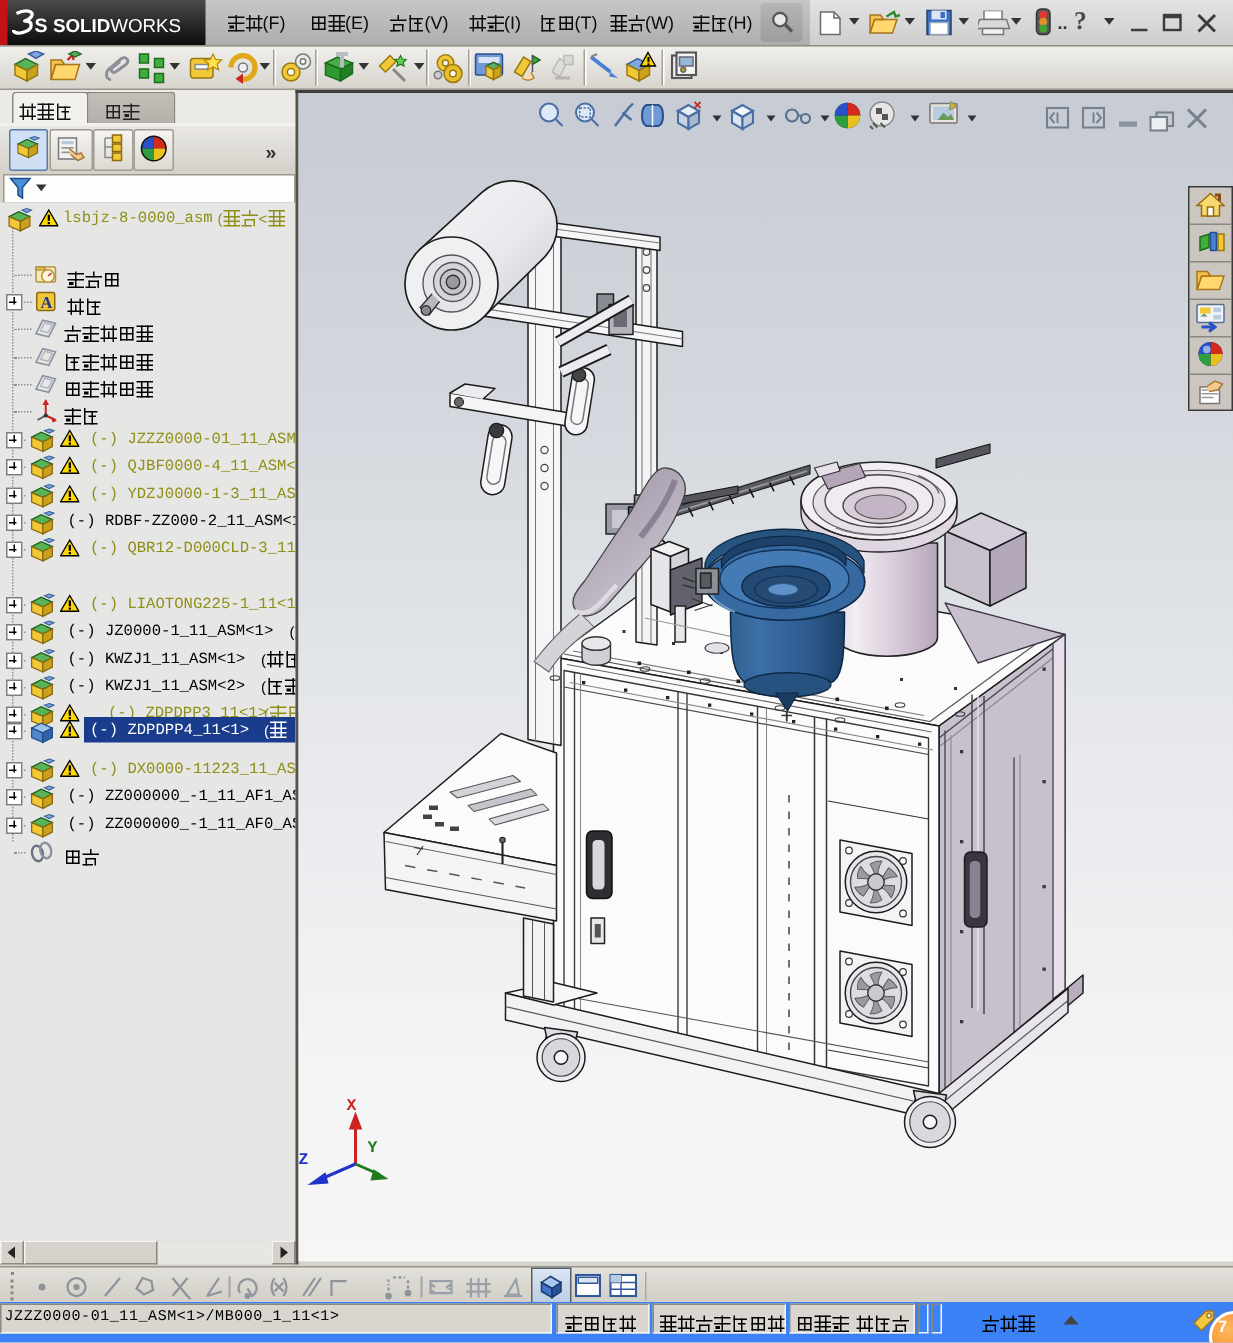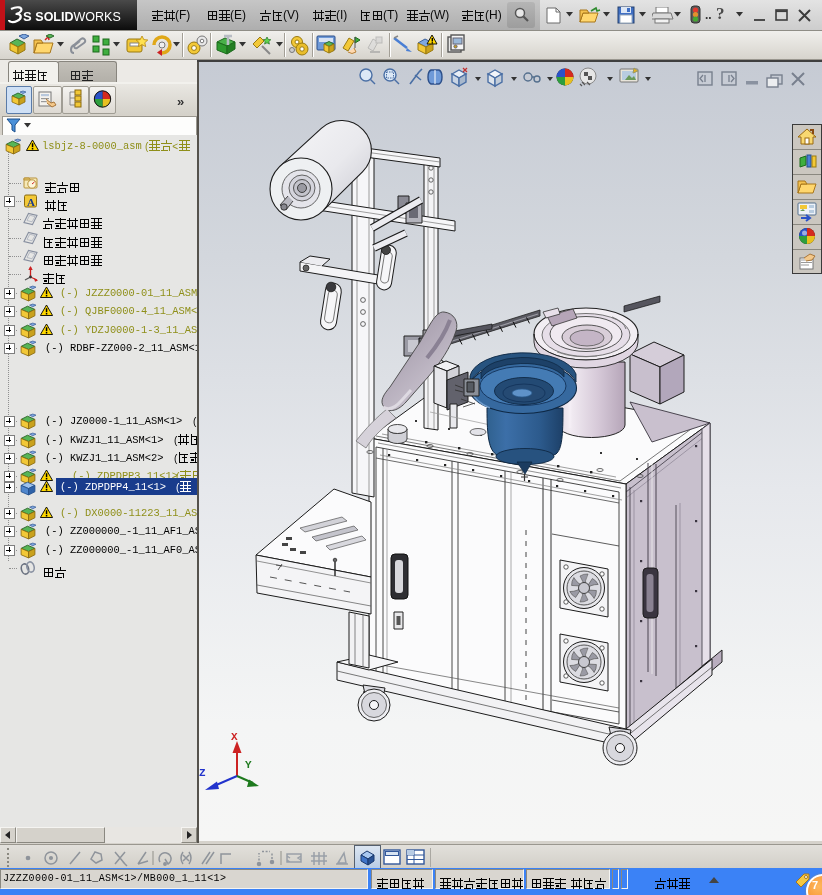--- a/index.html
+++ b/index.html
@@ -401,20 +401,42 @@
         </svg>
         <span class="rtx olv" style="left:60px">(-)&nbsp;YDZJ0000-1-3_11_ASM</span>
       </div>
 <div class="row" style="top:204px">
         <div class="ab" style="left:9px;top:9px;width:8px;height:1px;border-top:1px dotted #909090"></div>
         <div class="ab plus" style="left:4px;top:4px"></div>
         <svg class="ab" style="left:18px;top:1px" width="20" height="17" viewBox="0 0 17 16">
           <use href="#asm"></use>
         </svg>
         <span class="rtx " style="left:45px">(-)&nbsp;RDBF-ZZ000-2_11_ASM&lt;1</span>
+      </div>
+<div class="row" style="top:222px">
+        <div class="ab" style="left:9px;top:9px;width:8px;height:1px;border-top:1px dotted #909090"></div>
+        <div class="ab plus" style="left:4px;top:4px"></div>
+        <svg class="ab" style="left:18px;top:1px" width="20" height="17" viewBox="0 0 17 16">
+          <use href="#asm"></use>
+        </svg>
+        <svg class="ab" style="left:40px;top:2px" width="13" height="13" viewBox="0 0 13 13">
+          <use href="#warn"></use>
+        </svg>
+        <span class="rtx olv" style="left:60px">(-)&nbsp;QBR12-D000CLD-3_11</span>
+      </div>
+<div class="row" style="top:259px">
+        <div class="ab" style="left:9px;top:9px;width:8px;height:1px;border-top:1px dotted #909090"></div>
+        <div class="ab plus" style="left:4px;top:4px"></div>
+        <svg class="ab" style="left:18px;top:1px" width="20" height="17" viewBox="0 0 17 16">
+          <use href="#asm"></use>
+        </svg>
+        <svg class="ab" style="left:40px;top:2px" width="13" height="13" viewBox="0 0 13 13">
+          <use href="#warn"></use>
+        </svg>
+        <span class="rtx olv" style="left:60px">(-)&nbsp;LIAOTONG225-1_11&lt;1</span>
       </div>
 <div class="row" style="top:277px">
         <div class="ab" style="left:9px;top:9px;width:8px;height:1px;border-top:1px dotted #909090"></div>
         <div class="ab plus" style="left:4px;top:4px"></div>
         <svg class="ab" style="left:18px;top:1px" width="20" height="17" viewBox="0 0 17 16">
           <use href="#asm"></use>
         </svg>
         <span class="rtx " style="left:45px">(-)&nbsp;JZ0000-1_11_ASM&lt;1&gt;&nbsp;</span>
         <span class="ab " style="left:193px;top:3px;font-size:10px">(<b class="c v5"></b></span>
       </div>

